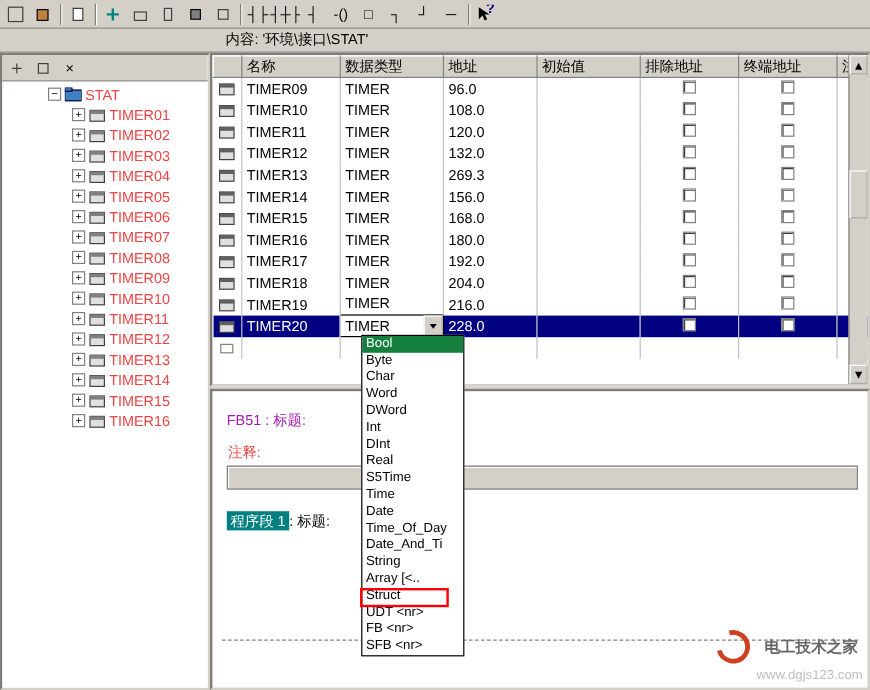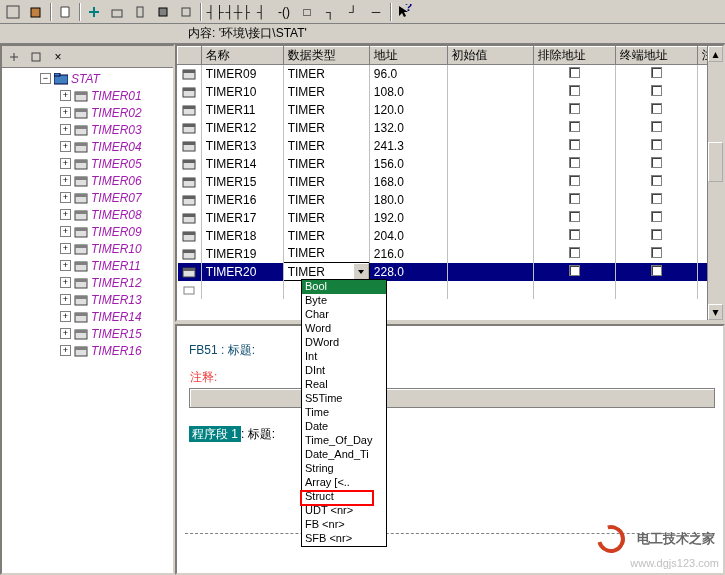--- a/index.html
+++ b/index.html
@@ -13,21 +13,21 @@
 
 .main-area { display: flex; height: calc(100% - 44px); }
 
 .left-panel { width: 186px; background: #fff; border: 2px inset #d4d0c8; display: flex; flex-direction: column; }
 .left-toolbar { height: 22px; background: #d4d0c8; border-bottom: 1px solid #808080; display:flex; align-items:center; padding:0 2px; gap:2px;}
 .left-toolbar .tbtn{width:20px;height:18px;border:1px solid #d4d0c8;display:inline-flex;align-items:center;justify-content:center;}
 .tree { overflow: auto; flex: 1; background: #fff; padding: 2px 0 2px 0; }
 .tree-row { display: flex; align-items: center; height: 17px; white-space: nowrap; }
 .tree-toggle { width: 11px; height: 11px; border: 1px solid #808080; display: inline-flex; align-items: center; justify-content: center; font-size: 9px; line-height: 1; margin-right: 3px; background:#fff; color:#000;}
 .tree-icon { width: 14px; height: 14px; margin-right: 3px; display:inline-flex;align-items:center;justify-content:center;}
-.tree-label { color: #a21caf; font-style: italic; }
+.tree-label { color: #ef4444; }
 .tree-root .tree-label { }
 .indent-1 { padding-left: 38px; }
 .indent-2 { padding-left: 58px; }
 
 .right-panel { flex: 1; display: flex; flex-direction: column; }
 .table-wrap { background: #fff; border: 2px inset #d4d0c8; height: 278px; overflow: hidden; position: relative; }
 .grid { width: 100%; border-collapse: collapse; }
 .grid th { background: #d4d0c8; border: 1px solid #808080; border-top:1px solid #fff;border-left:1px solid #fff; height: 18px; text-align: left; padding: 0 4px; font-weight: normal; }
 .grid td { border-right: 1px solid #c0c0c0; height: 18px; padding: 0 4px; vertical-align: middle; }
 .grid tr.selected td { background: #000080; color: #fff; }
@@ -35,21 +35,21 @@
 .chk { width: 11px; height: 11px; border: 1px solid #808080; background: #fff; display: inline-block; box-shadow: inset 1px 1px 0 #404040;}
 .type-cell { position: relative; }
 .dd-btn { position: absolute; right: 0; top: 0; width: 16px; height: 18px; background: #d4d0c8; border: 1px outset #fff; display:flex;align-items:center;justify-content:center;}
 
 .dropdown { position: absolute; left: 301px; top: 279px; width: 86px; background: #fff; border: 1px solid #000; z-index: 100; }
 .dropdown .opt { height: 14px; padding: 0 3px; font-size: 11px; white-space: nowrap; overflow: hidden; }
 .dropdown .opt.sel { background: #15803d; color: #fff; }
 .red-box { position: absolute; left: 300px; top: 490px; width: 74px; height: 16px; border: 2px solid #ff0000; z-index: 200; pointer-events: none; }
 
 .bottom-panel { flex: 1; background: #fff; border: 2px inset #d4d0c8; margin-top: 2px; padding: 10px 8px; position:relative;}
-.fb-title { margin: 6px 0 10px 4px; color:#0c4a6e;}
+.fb-title { margin: 6px 0 10px 4px; color:#a21caf;}
 .comment-label { margin: 4px 0 2px 5px; color:#ef4444;}
 .comment-box { width: 526px; height: 20px; background: #d4d0c8; border: 1px solid #808080; box-shadow: inset 1px 1px 0 #fff; margin:0 0 18px 4px;}
 .seg-label { margin: 0 0 0 4px; }
 .seg-label .seg { background: #008080; color: #fff; padding: 1px 3px; }
 .hr-dash{border:none;border-top:1px dashed #808080;margin:6px 0;}
 
 .watermark { position: absolute; right: 6px; bottom: 6px; color: #c0c0c0; font-size: 11px; z-index:50;margin-left:24px;}
 .logo { position: absolute; right: 10px; bottom: 22px; z-index:50; display:flex;align-items:center;gap:12px;}
 .logo .c{width:28px;height:28px;border:4px solid #d04020;border-radius:50%;border-left-color:transparent;transform:rotate(30deg);}
 .logo .t{color:#666;font-size:13px;font-weight:bold;}
@@ -397,21 +397,21 @@
             </tr>
             <tr>
               <td>
                 <svg width="14" height="14">
                   <rect x="1" y="3" width="12" height="9" fill="#e0e0e0" stroke="#404040"></rect>
                   <rect x="1" y="3" width="12" height="3" fill="#606060"></rect>
                 </svg>
               </td>
               <td>TIMER13</td>
               <td>TIMER</td>
-              <td>241.3</td>
+              <td>269.3</td>
               <td></td>
               <td class="chk-cell"><span class="chk"></span></td>
               <td class="chk-cell"><span class="chk"></span></td>
               <td></td>
             </tr>
             <tr>
               <td>
                 <svg width="14" height="14">
                   <rect x="1" y="3" width="12" height="9" fill="#e0e0e0" stroke="#404040"></rect>
                   <rect x="1" y="3" width="12" height="3" fill="#606060"></rect>

